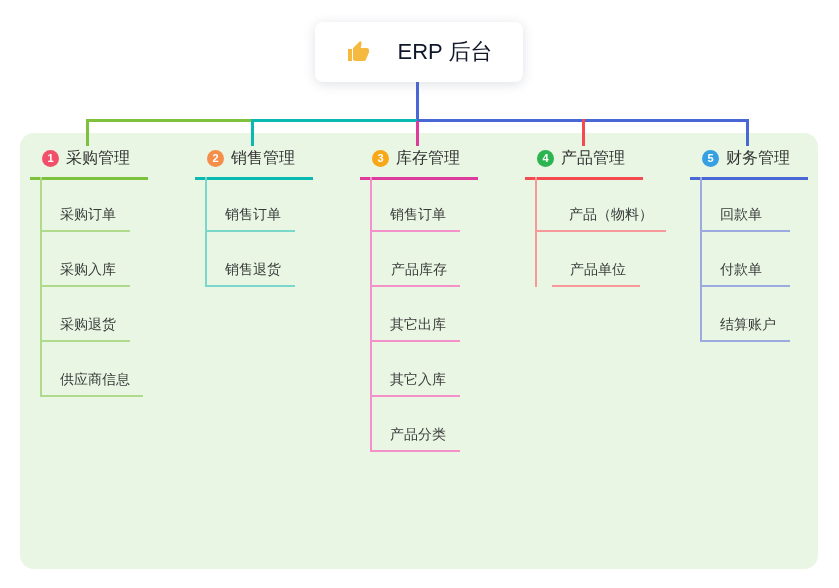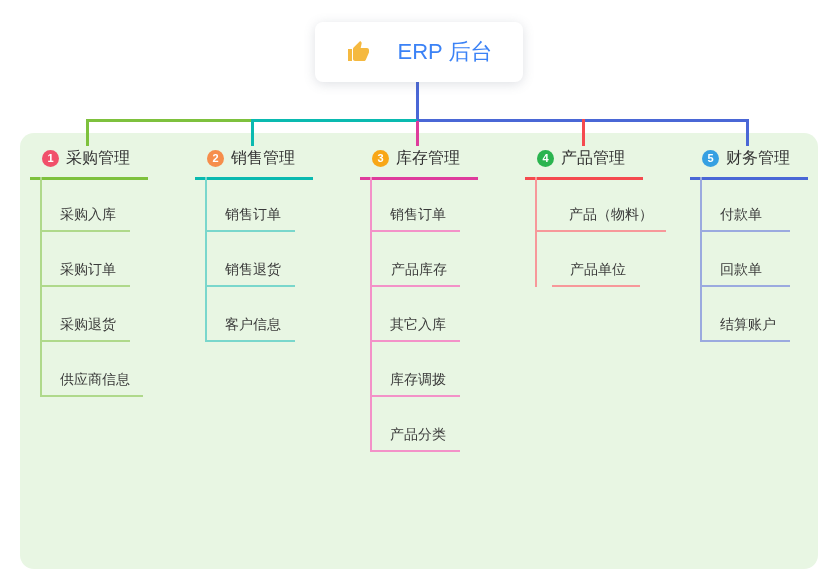--- a/index.html
+++ b/index.html
@@ -49,21 +49,21 @@
     font-size:14px;color:#3a3a3a;white-space:nowrap;
   }
 </style>
 </head>
 <body>
 
 <div id="stage" style="background: rgb(255, 255, 255);">
 
   <div class="panel" style="background: rgb(232, 246, 227);"></div>
 
-  <div class="root-card" style="color: #3b82f6; gap: 28px;">
+  <div class="root-card" style="color: #0f172a; gap: 28px;">
     <svg width="24" height="24" viewBox="0 0 24 24" aria-hidden="true">
       <path id="thumb-path" d="M2 21h4V9H2v12zM23 10c0-1.1-.9-2-2-2h-6.31l.95-4.57.03-.32c0-.41-.17-.79-.44-1.06L14.17 1 7.59 7.59C7.22 7.95 7 8.45 7 9v10c0 1.1.9 2 2 2h9c.83 0 1.54-.5 1.84-1.22l3.02-7.05c.09-.23.14-.47.14-.73v-2z" fill="#F5B940"></path>
     </svg>
     <span>ERP 后台</span>
   </div>
 
   <div class="vline" id="trunk" style="left: 416px; top: 82px; height: 40px; background: rgb(74, 103, 214);"></div>
   <div class="hline" id="bus-seg-1" style="left: 86px; top: 119px; width: 166px; background: rgb(126, 193, 61);"></div>
   <div class="hline" id="bus-seg-2" style="left: 252px; top: 119px; width: 165px; background: rgb(10, 186, 176);"></div>
   <div class="hline" id="bus-seg-3" style="left: 417px; top: 119px; width: 332px; background: rgb(74, 103, 214);"></div>
@@ -74,24 +74,24 @@
   <div class="vline" id="drop-5" style="left: 746px; top: 119px; height: 27px; background: rgb(74, 103, 214);"></div>
 
   <div id="branches">
       <div class="branch" style="left: 30px;">
         <div class="branch-head" style="border-bottom-color: rgb(126, 193, 61);">
           <span class="badge" style="background: rgb(241, 80, 106);">1</span>
           <span>采购管理</span>
         </div>
         <div class="branch-children" style="border-left-color: rgb(175, 217, 139);">
           <div class="child" style="border-bottom-color: rgb(175, 217, 139);">
-            <span>采购入库</span>
+            <span>采购订单</span>
           </div>
           <div class="child" style="border-bottom-color: rgb(175, 217, 139);">
-            <span>采购订单</span>
+            <span>采购入库</span>
           </div>
           <div class="child" style="border-bottom-color: rgb(175, 217, 139); font-family: Liberation Mono, monospace;">
             <span>采购退货</span>
           </div>
           <div class="child" style="border-bottom-color: rgb(175, 217, 139);">
             <span>供应商信息</span>
           </div>
         </div>
       </div>
       <div class="branch" style="left: 195px;">
@@ -99,42 +99,39 @@
           <span class="badge" style="background: rgb(246, 142, 75);">2</span>
           <span>销售管理</span>
         </div>
         <div class="branch-children" style="border-left-color: rgb(121, 215, 204);">
           <div class="child" style="border-bottom-color: rgb(121, 215, 204); font-family: Liberation Mono, monospace;">
             <span>销售订单</span>
           </div>
           <div class="child" style="border-bottom-color: rgb(121, 215, 204);">
             <span>销售退货</span>
           </div>
-          <div class="child" style="border-bottom-color: rgb(121, 215, 204);">
-            <span>客户信息</span>
-          </div>
         </div>
       </div>
       <div class="branch" style="left: 360px;">
         <div class="branch-head" style="border-bottom-color: rgb(222, 60, 156);">
           <span class="badge" style="background: rgb(248, 167, 23);">3</span>
           <span>库存管理</span>
         </div>
         <div class="branch-children" style="border-left-color: rgb(243, 146, 200);">
           <div class="child" style="border-bottom-color: rgb(243, 146, 200);">
             <span>销售订单</span>
           </div>
           <div class="child" style="border-bottom-color: rgb(243, 146, 200); justify-content: flex-end;">
             <span>产品库存</span>
           </div>
           <div class="child" style="border-bottom-color: rgb(243, 146, 200);">
-            <span>其它入库</span>
+            <span>其它出库</span>
           </div>
           <div class="child" style="border-bottom-color: rgb(243, 146, 200);">
-            <span>库存调拨</span>
+            <span>其它入库</span>
           </div>
           <div class="child" style="border-bottom-color: rgb(243, 146, 200);">
             <span>产品分类</span>
           </div>
         </div>
       </div>
       <div class="branch" style="left: 525px;">
         <div class="branch-head" style="border-bottom-color: rgb(245, 74, 79);">
           <span class="badge" style="background: rgb(43, 180, 79);">4</span>
           <span>产品管理</span>
@@ -148,24 +145,24 @@
           </div>
         </div>
       </div>
       <div class="branch" style="left: 690px;">
         <div class="branch-head" style="border-bottom-color: rgb(74, 103, 214);">
           <span class="badge" style="background: rgb(54, 160, 226);">5</span>
           <span>财务管理</span>
         </div>
         <div class="branch-children" style="border-left-color: rgb(155, 170, 223);">
           <div class="child" style="border-bottom-color: rgb(155, 170, 223);">
-            <span>付款单</span>
+            <span>回款单</span>
           </div>
           <div class="child" style="border-bottom-color: rgb(155, 170, 223);">
-            <span>回款单</span>
+            <span>付款单</span>
           </div>
           <div class="child" style="border-bottom-color: rgb(155, 170, 223);">
             <span>结算账户</span>
           </div>
         </div>
       </div>
     </div>
 
 </div>
 

